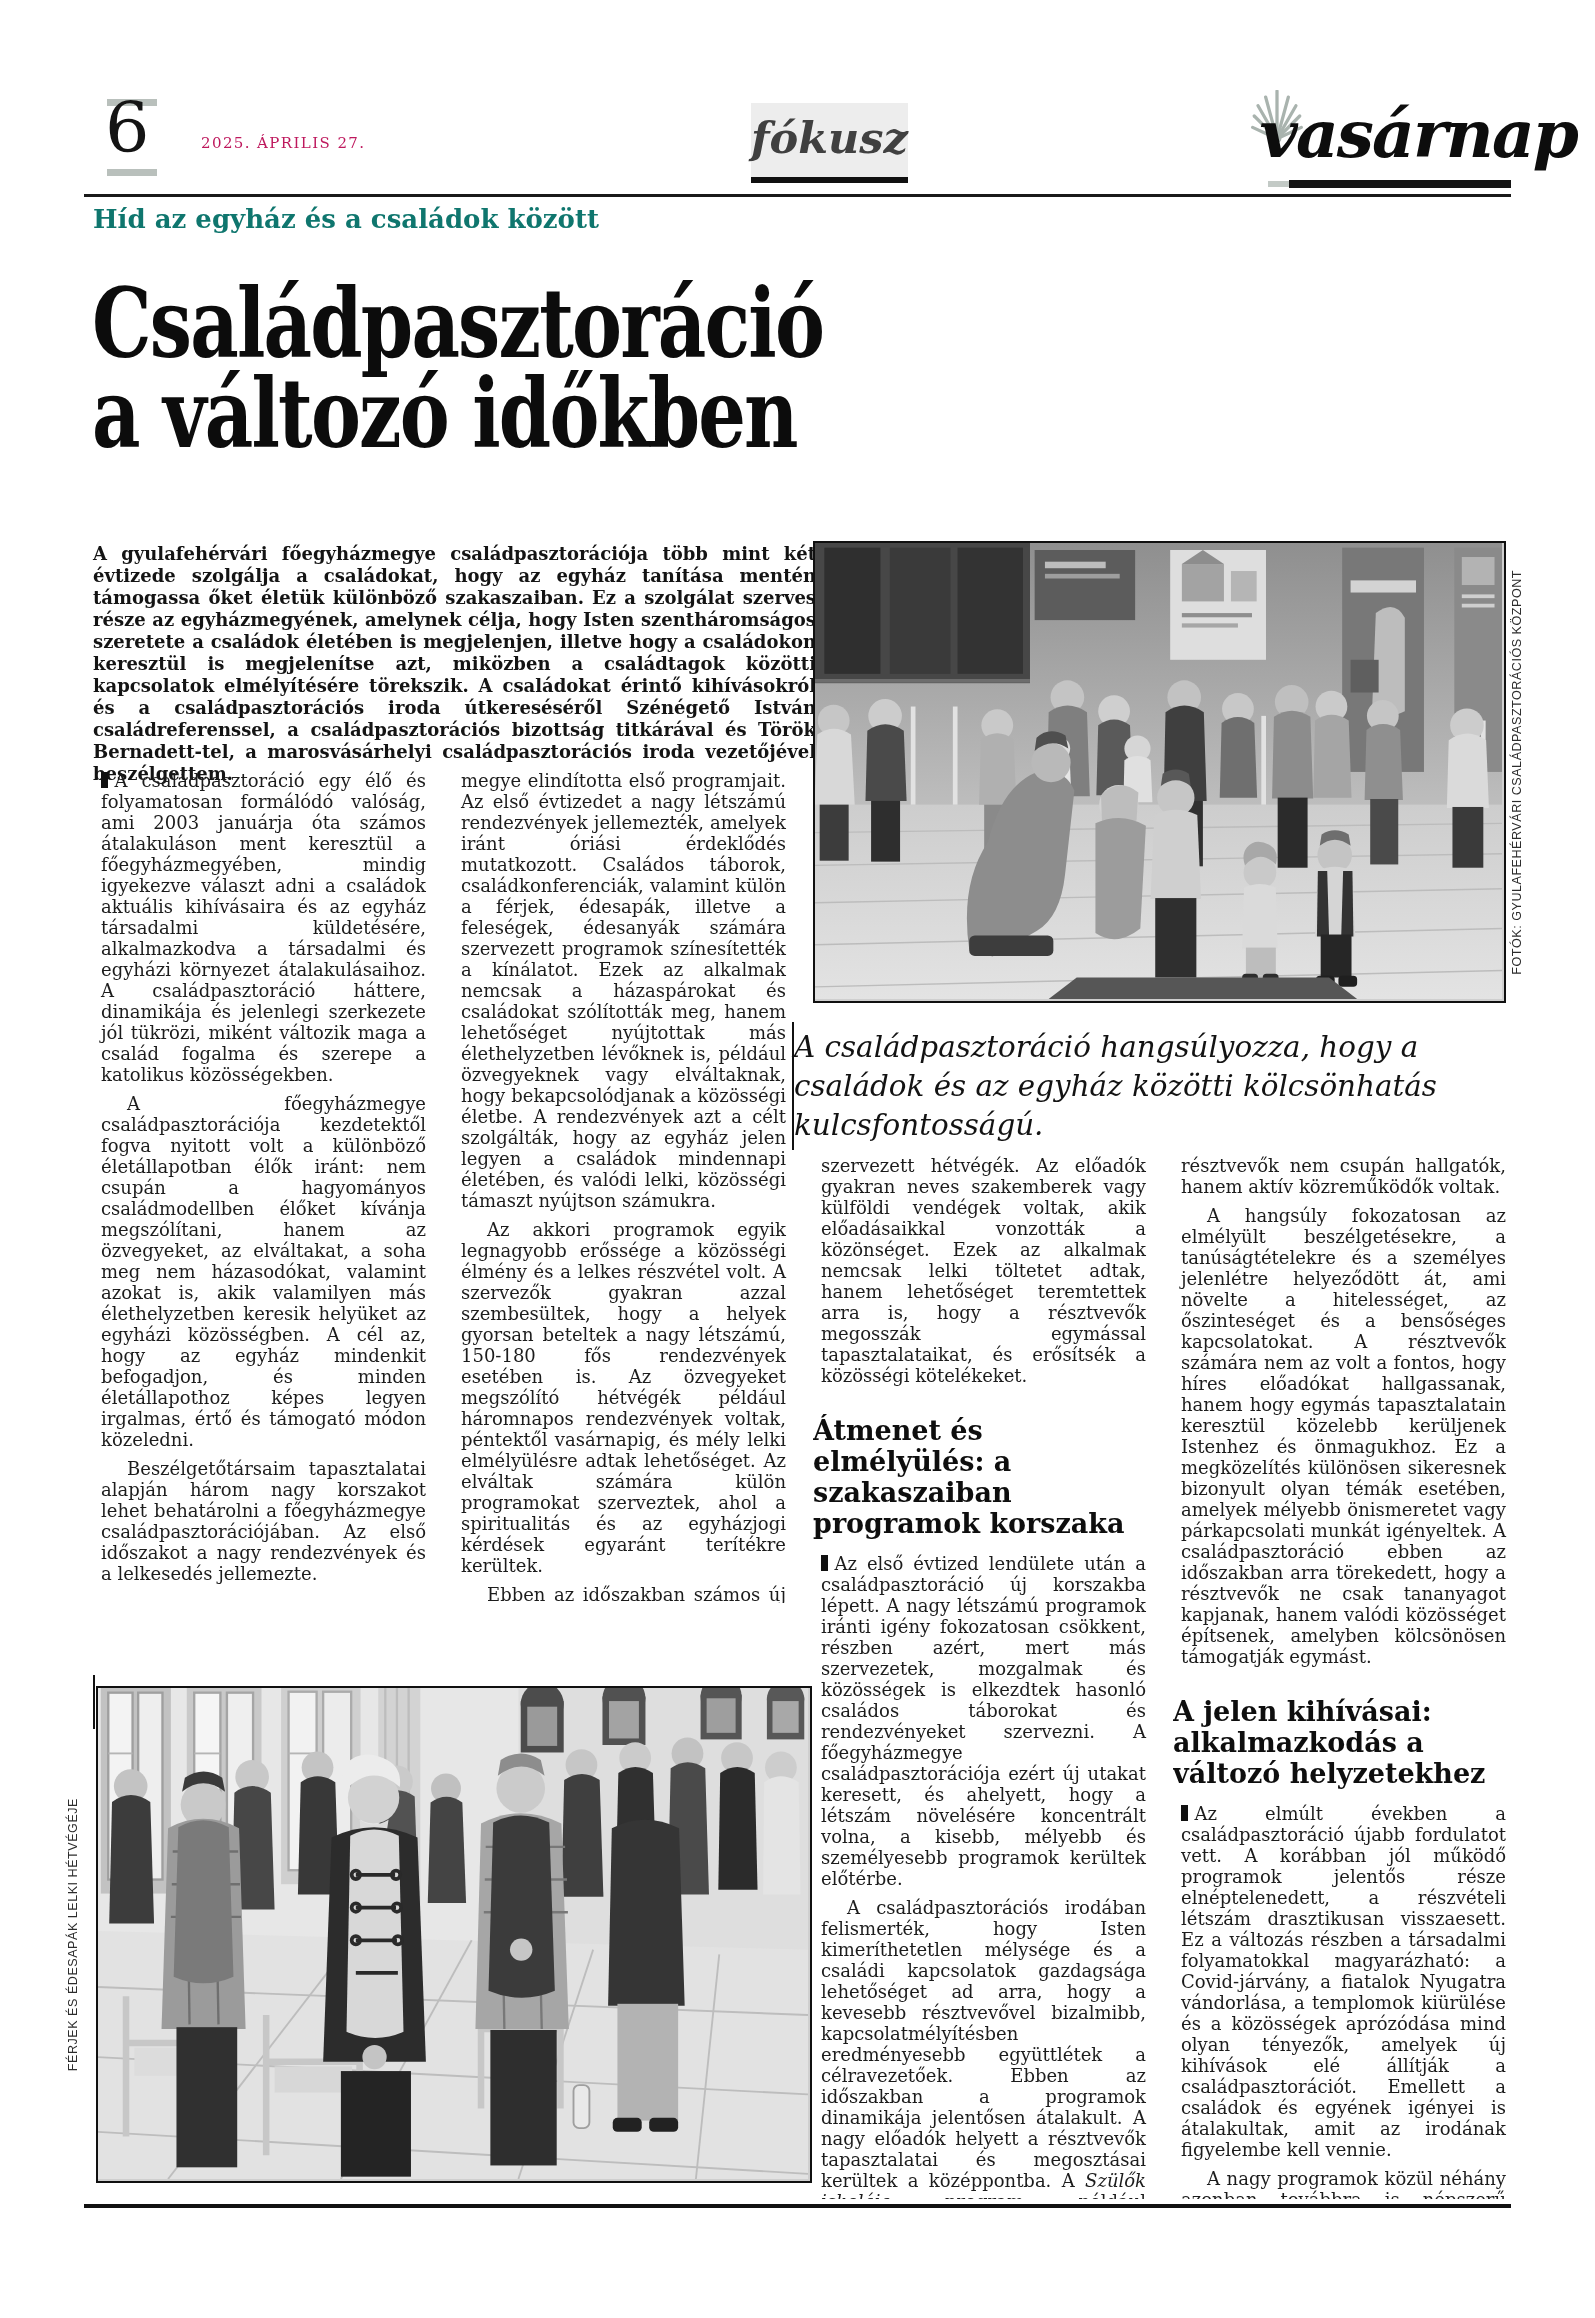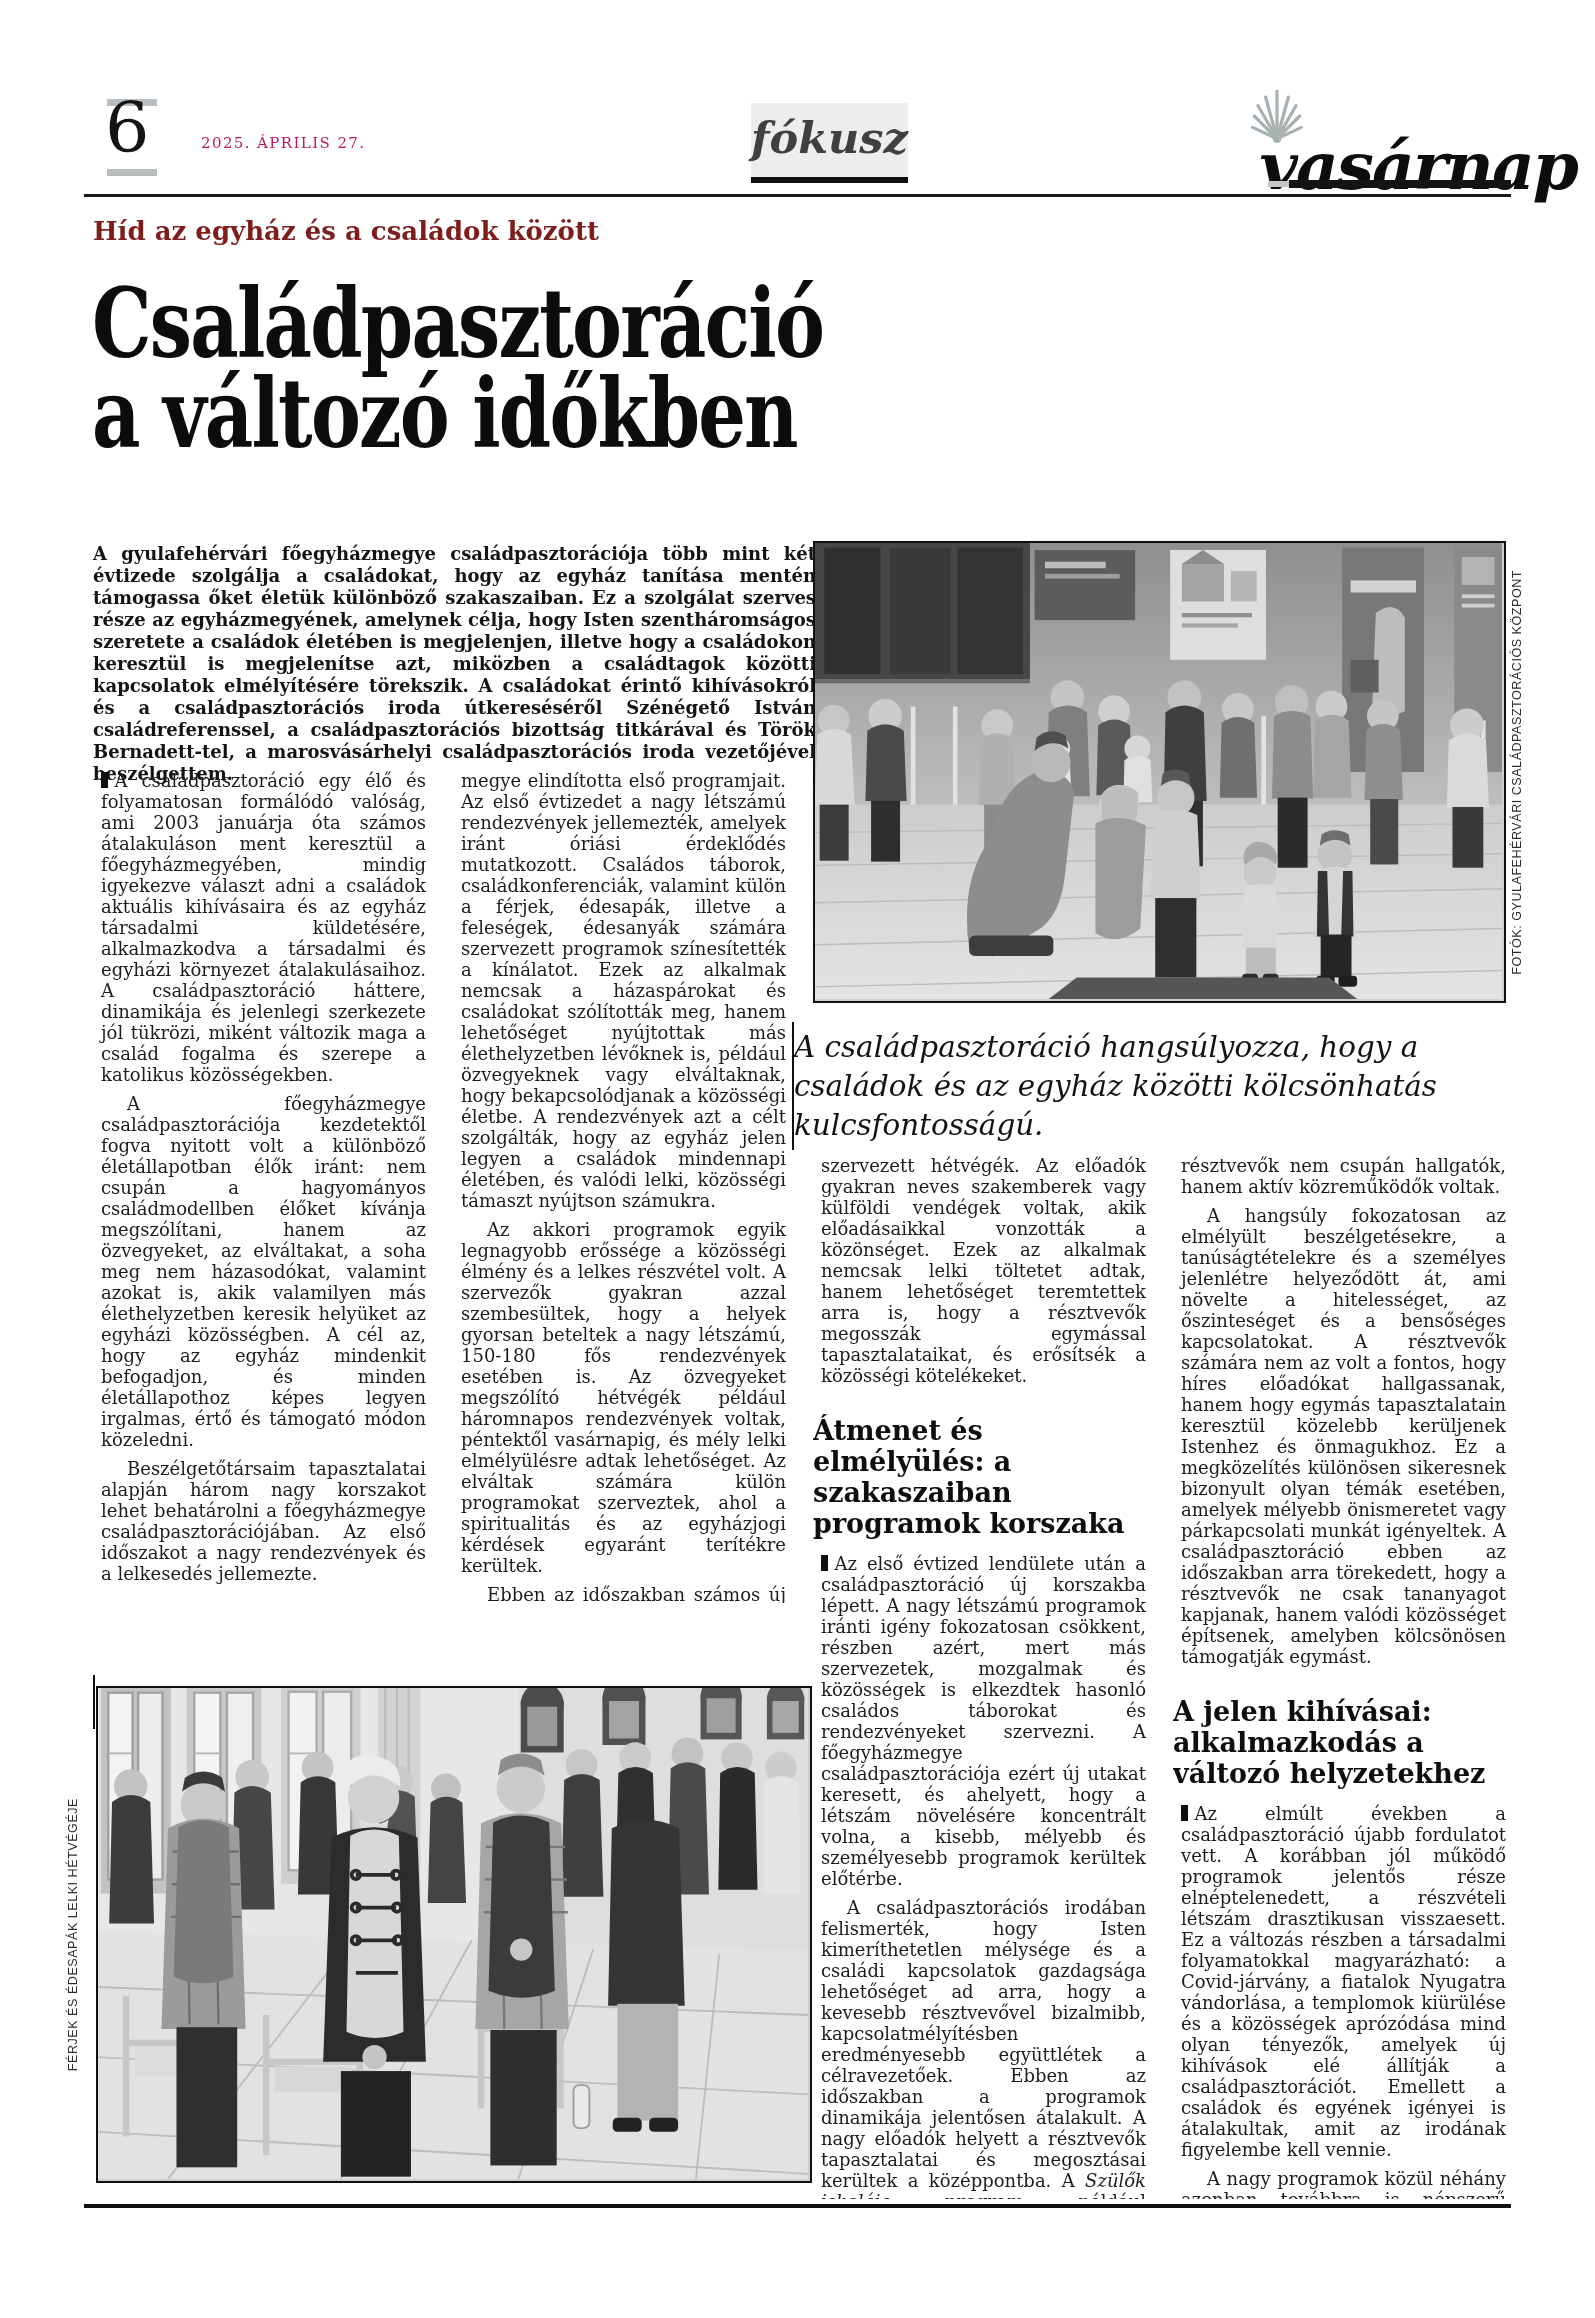--- a/index.html
+++ b/index.html
@@ -9,28 +9,28 @@
 
   
   .hdr-bar{background:#b9c0bc;height:6.5px;width:50px;left:107px;}
   .page-num{left:105px;top:93px;font-size:70px;line-height:1;color:#141414;}
   .hdr-date{left:201px;top:134px;font-size:15px;letter-spacing:1.4px;color:#be185d;}
   .badge{left:751px;top:103px;width:157px;height:74px;background:#ededed;
          border-bottom:6.5px solid #101010;text-align:center;}
   .badge span{font-style:italic;font-weight:bold;font-size:43px;line-height:71px;color:#404040;}
   .masthead{left:1252px;top:97px;width:262px;height:93px;}
   .masthead .mh-text{position:absolute;left:7.5px;top:0;font-style:italic;font-weight:bold;
-         font-size:66px;line-height:75px;letter-spacing:-1.9px;color:#0d0d0d;white-space:nowrap;margin-top:32px;}
+         font-size:66px;line-height:75px;letter-spacing:-1.9px;color:#0d0d0d;white-space:nowrap;}
   .mh-rule{position:absolute;left:37px;top:83px;width:222px;height:7.5px;background:#141414;}
   .mh-rule-gray{position:absolute;left:16px;top:84px;width:20.6px;height:5.6px;background:#c3cac6;}
   .mh-star{position:absolute;left:-2.8px;top:-7.5px;}
   .hdr-rule{left:84px;top:194px;width:1427px;height:3.3px;background:#191919;}
 
   
-  .kicker{left:93px;top:216px;font-size:26px;font-weight:bold;color:#7f1d1d;}
+  .kicker{left:93px;top:204px;font-size:26px;font-weight:bold;color:#0f766e;}
   .headline{left:92px;top:279px;font-weight:bold;color:#0c0c0c;}
   .headline .hl{display:block;font-size:96px;line-height:90px;letter-spacing:-2.3px;}
   .headline .hl>span{display:inline-block;transform:scaleX(0.78);transform-origin:0 50%;white-space:nowrap;}
   .lead{left:93px;top:543px;width:723px;font-size:18px;font-weight:bold;line-height:22px;
         text-align:justify;color:#141414;}
 
   
   .col{width:341px;font-size:18px;line-height:21px;text-align:justify;overflow:hidden;}
   .col p{margin:8px;}
   .col p.ind{text-indent:26px;}

